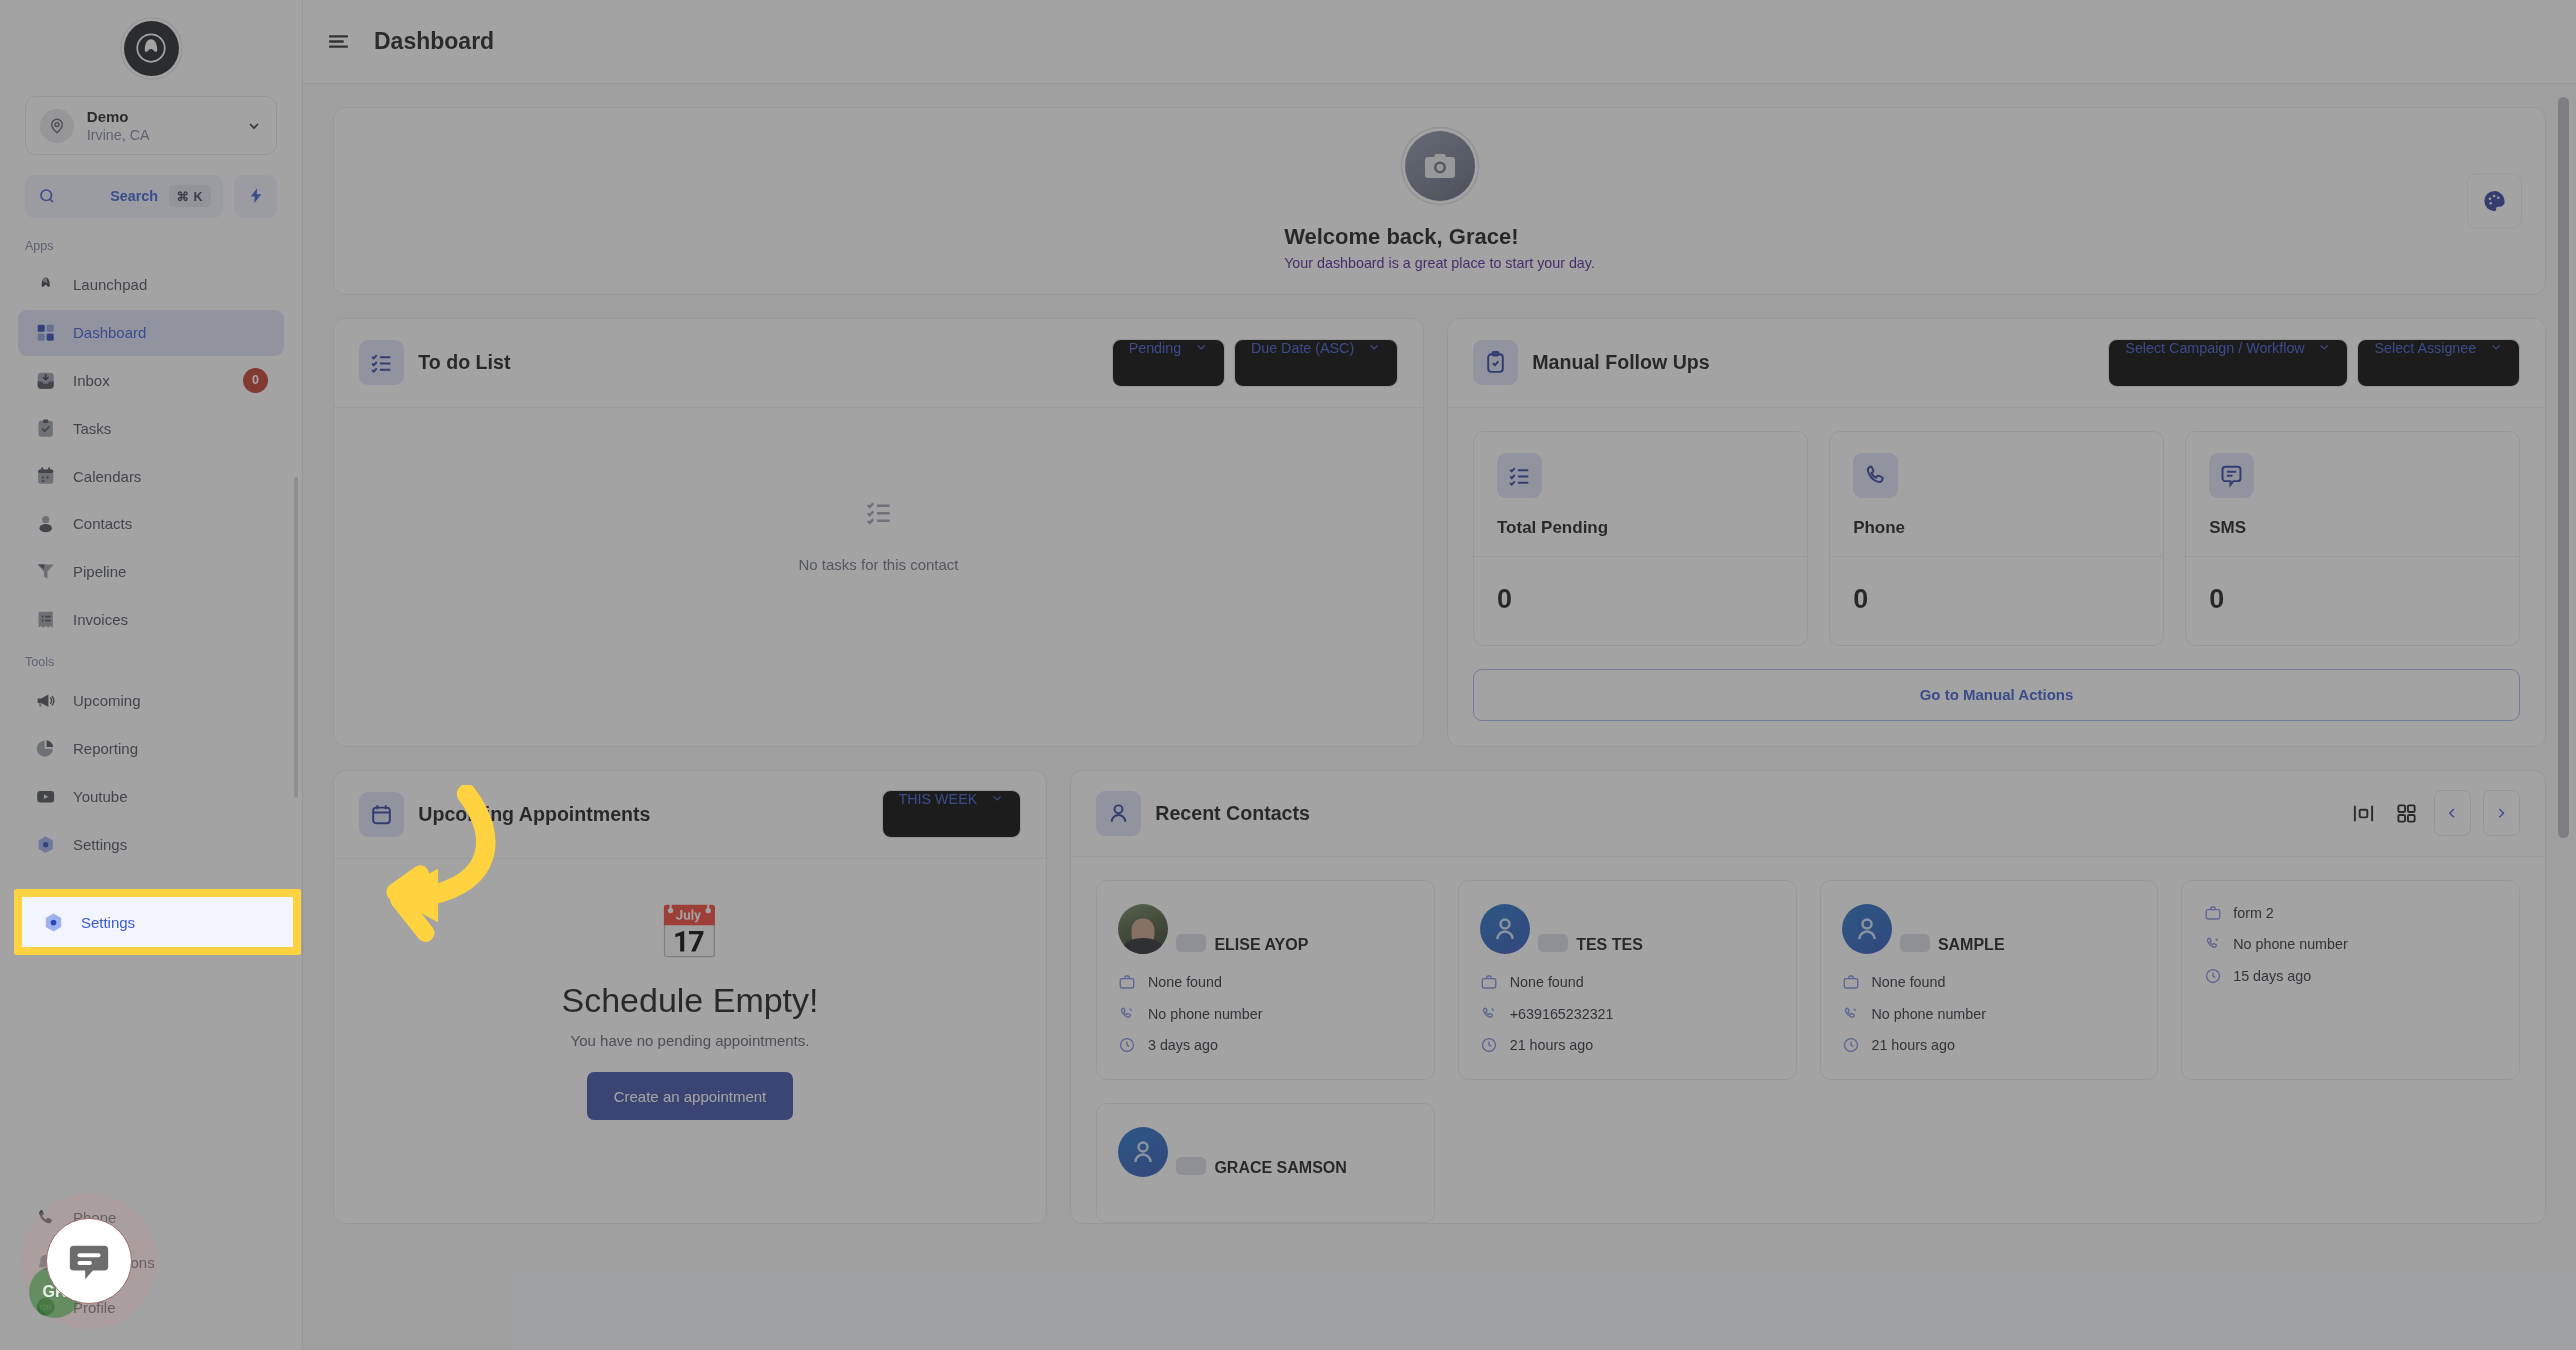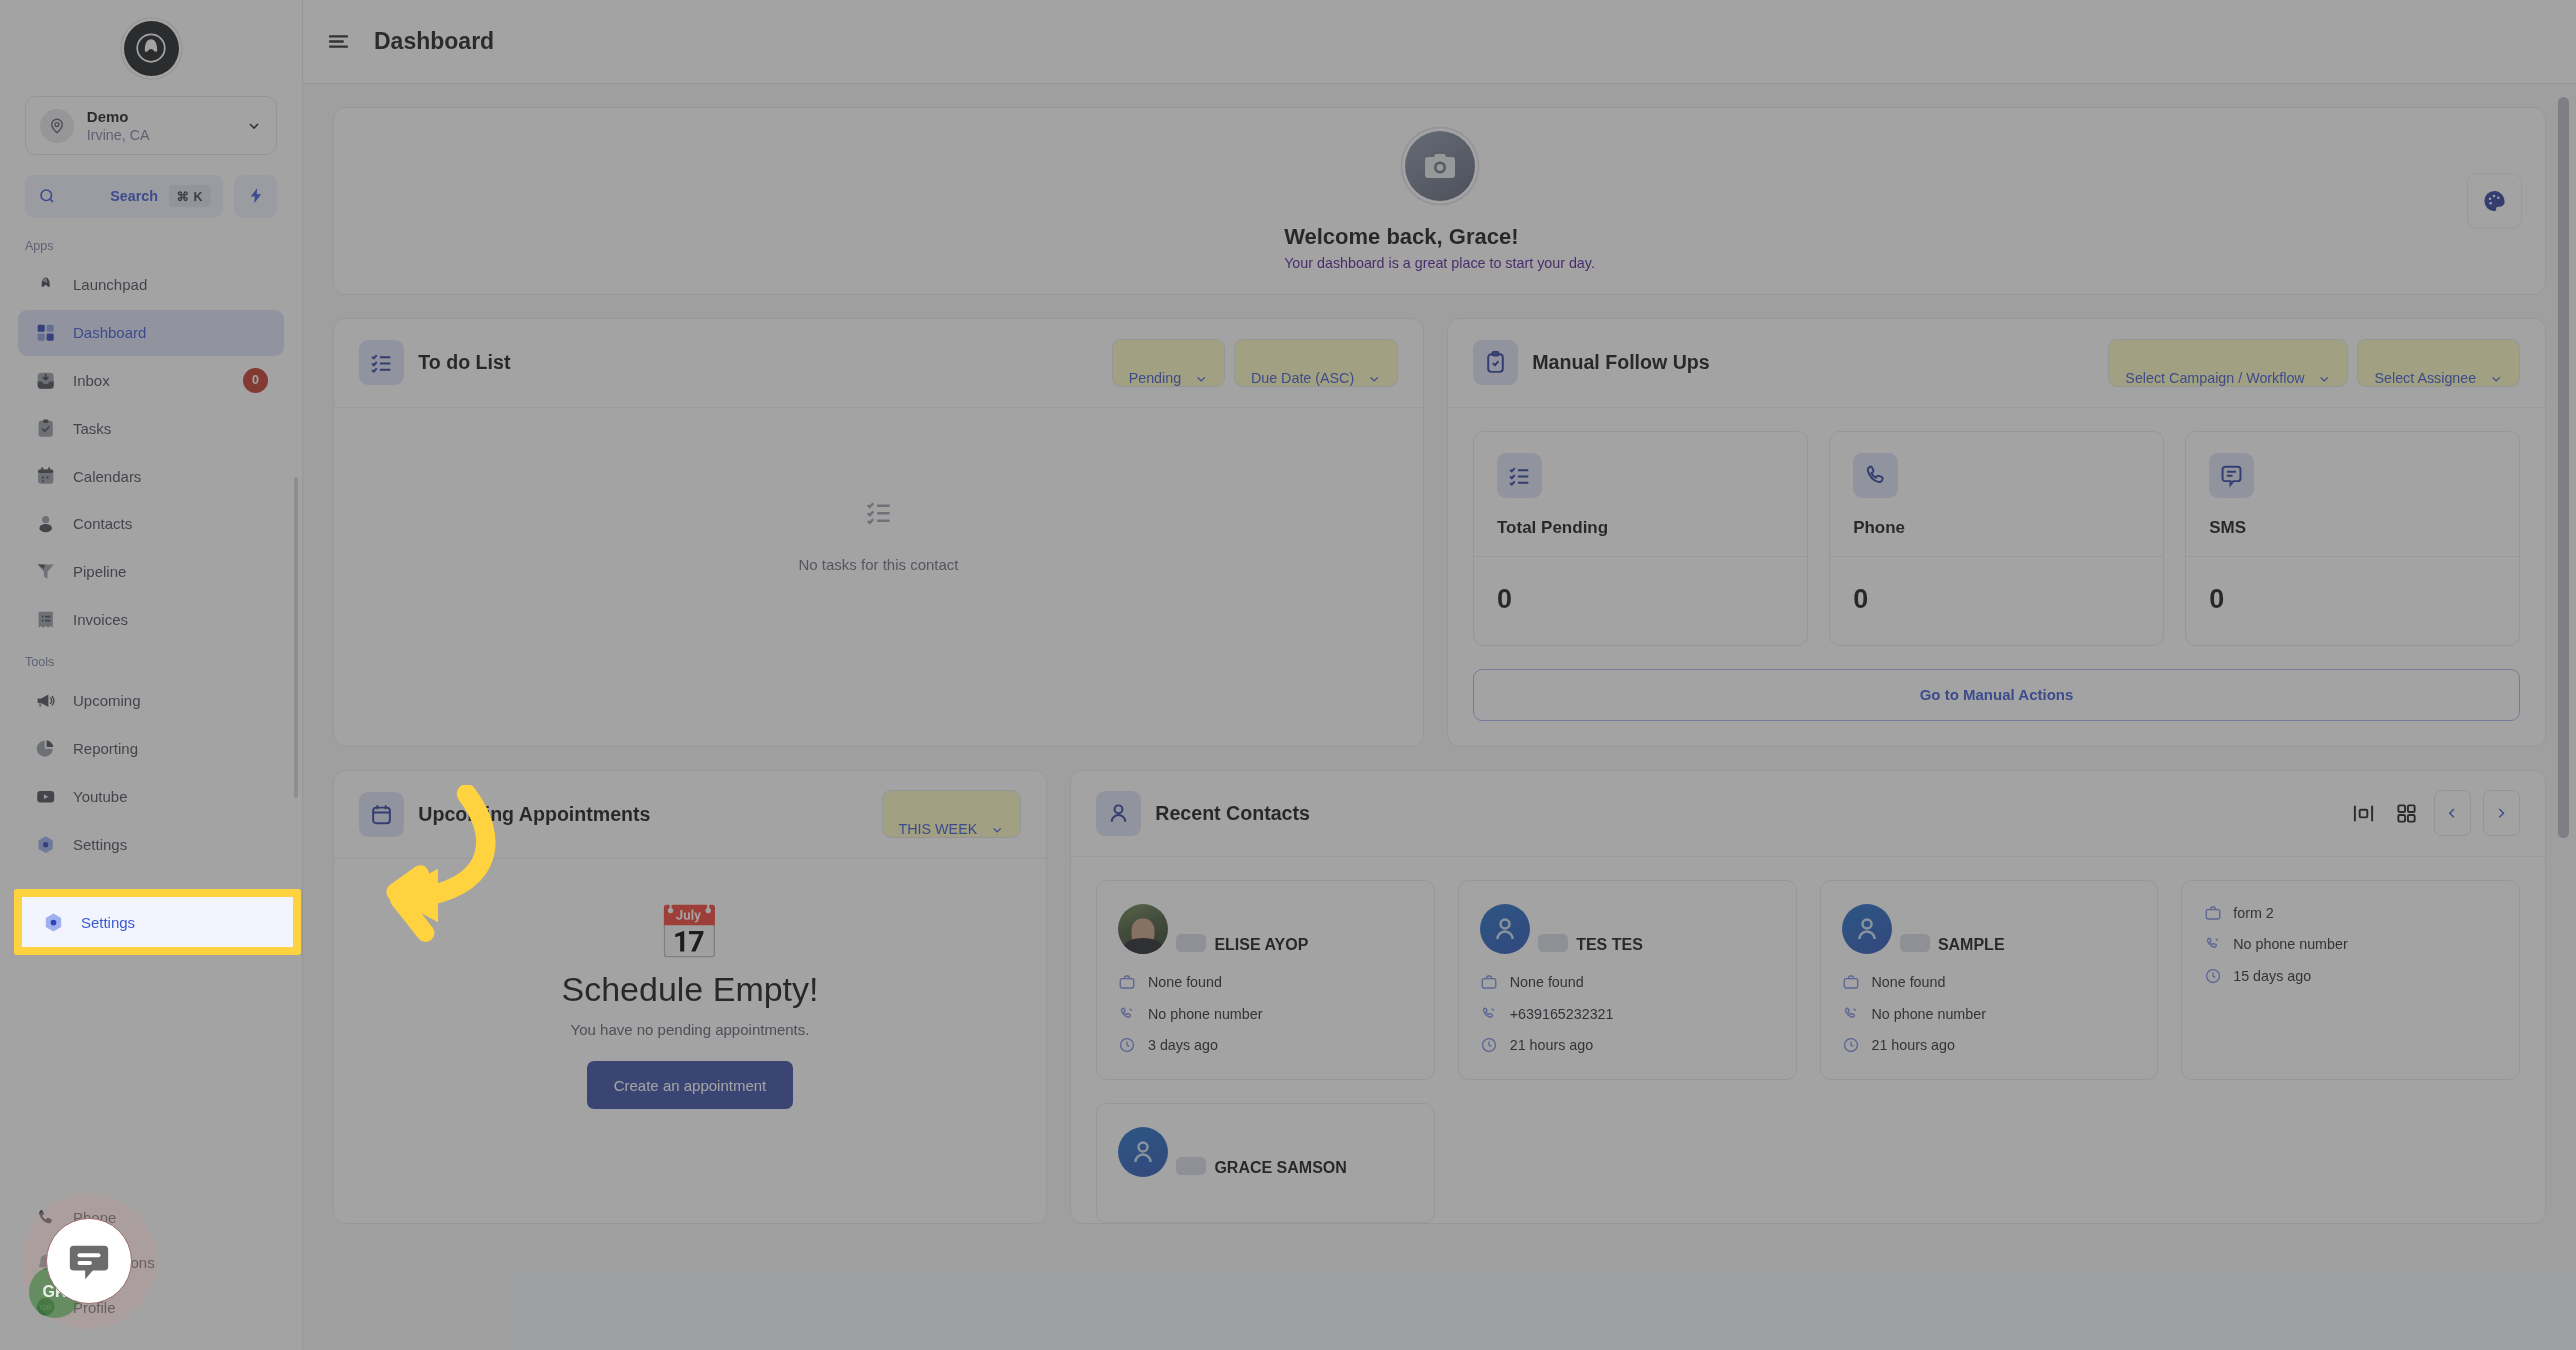--- a/index.html
+++ b/index.html
@@ -137,22 +137,22 @@
   }
   .head-ico {
     width:45px;height:45px;border-radius:9px;background:#dde3f7;
     display:flex;align-items:center;justify-content:center; flex:0 0 45px;
   }
   .head-ico svg { width:25px;height:25px; stroke:#2f3f9e; fill:none; stroke-width:1.9; }
   .card-title { font-size:19.6px; font-weight:700; color:#17181c; }
   .head-actions { margin-left:auto; display:flex; gap:9px; align-items:center; }
   .pill {
     border:0.9px solid #e4e5ea; border-radius:9px; height:48px;
-    display:flex;align-items:flex-end; gap:12.5px; padding: 0 16px;
-    color:#3d5ad4; font-size:14.3px; background:#fef9c3;
+    display:flex;align-items:flex-start; gap:12.5px; padding: 0 16px;
+    color:#3d5ad4; font-size:14.3px; background:#000000;
   }
   .pill svg { width:14.3px;height:14.3px;stroke:#3d5ad4;fill:none;stroke-width:2.2; }
 
   .empty {
     display:flex;flex-direction:column;align-items:center;justify-content:center;
     gap:29px; color:#6b7080; font-size:15px;
   }
   .todo-body { height: 254px; }
   .empty svg.listico { width:30px;height:30px;stroke:#9aa0ae;fill:none;stroke-width:1.9; }
 
@@ -170,21 +170,21 @@
   .ghost-btn {
     margin: 23px 25px 25px 25px; height:52px; border:0.9px solid #a9b6e8; border-radius:9px;
     display:flex;align-items:center;justify-content:center;
     color:#3d5ad4; font-size:15px; font-weight:600; background:#fff;
   }
 
   
   .appt-card { flex: 0 0 714px; }
   .appt-body { padding: 48px 0 0 0; text-align:center; }
   .appt-body .calglyph { font-size: 52px; line-height:1; color:#17181c; }
-  .appt-body h3 { font-size:34px; font-weight:400; color:#17181c; margin-top: 11px; }
+  .appt-body h3 { font-size:34px; font-weight:400; color:#17181c; margin-top: 22px; }
   .appt-body p { font-size:15px; color:#5d6270; margin-top: 12.5px; }
   .primary-btn {
     margin: 23px auto 0 auto; display:inline-flex; align-items:center;justify-content:center;
     background:#3b4fa4; color:#fff; font-size:15px; border-radius:7.1px;
     padding: 0 27px; height: 48px; border:none;
   }
 
   
   .rc-card { flex:1; min-width:0; }
   .rc-actions { margin-left:auto; display:flex; align-items:center; gap:12.5px; }

